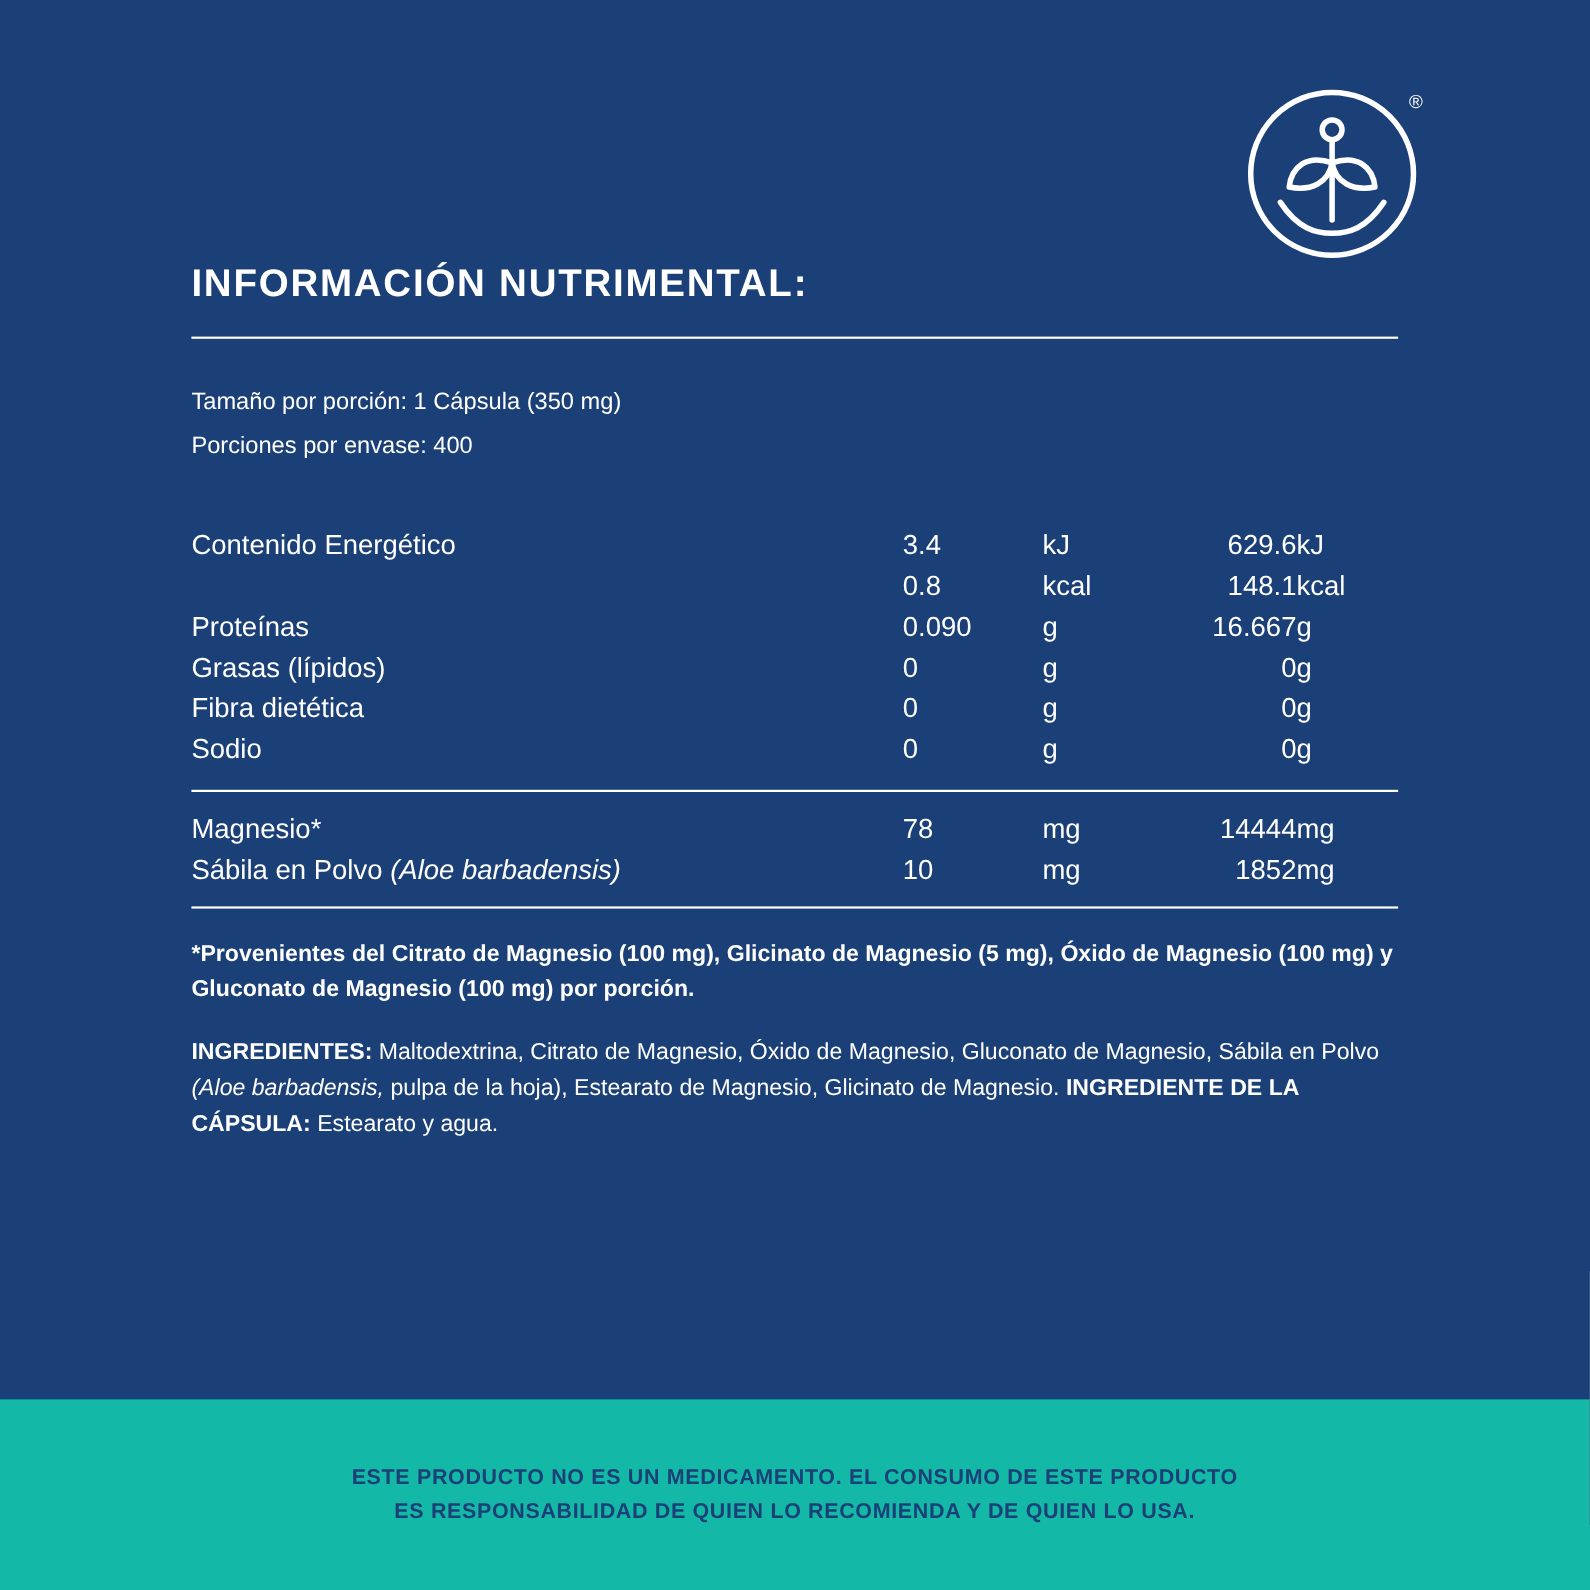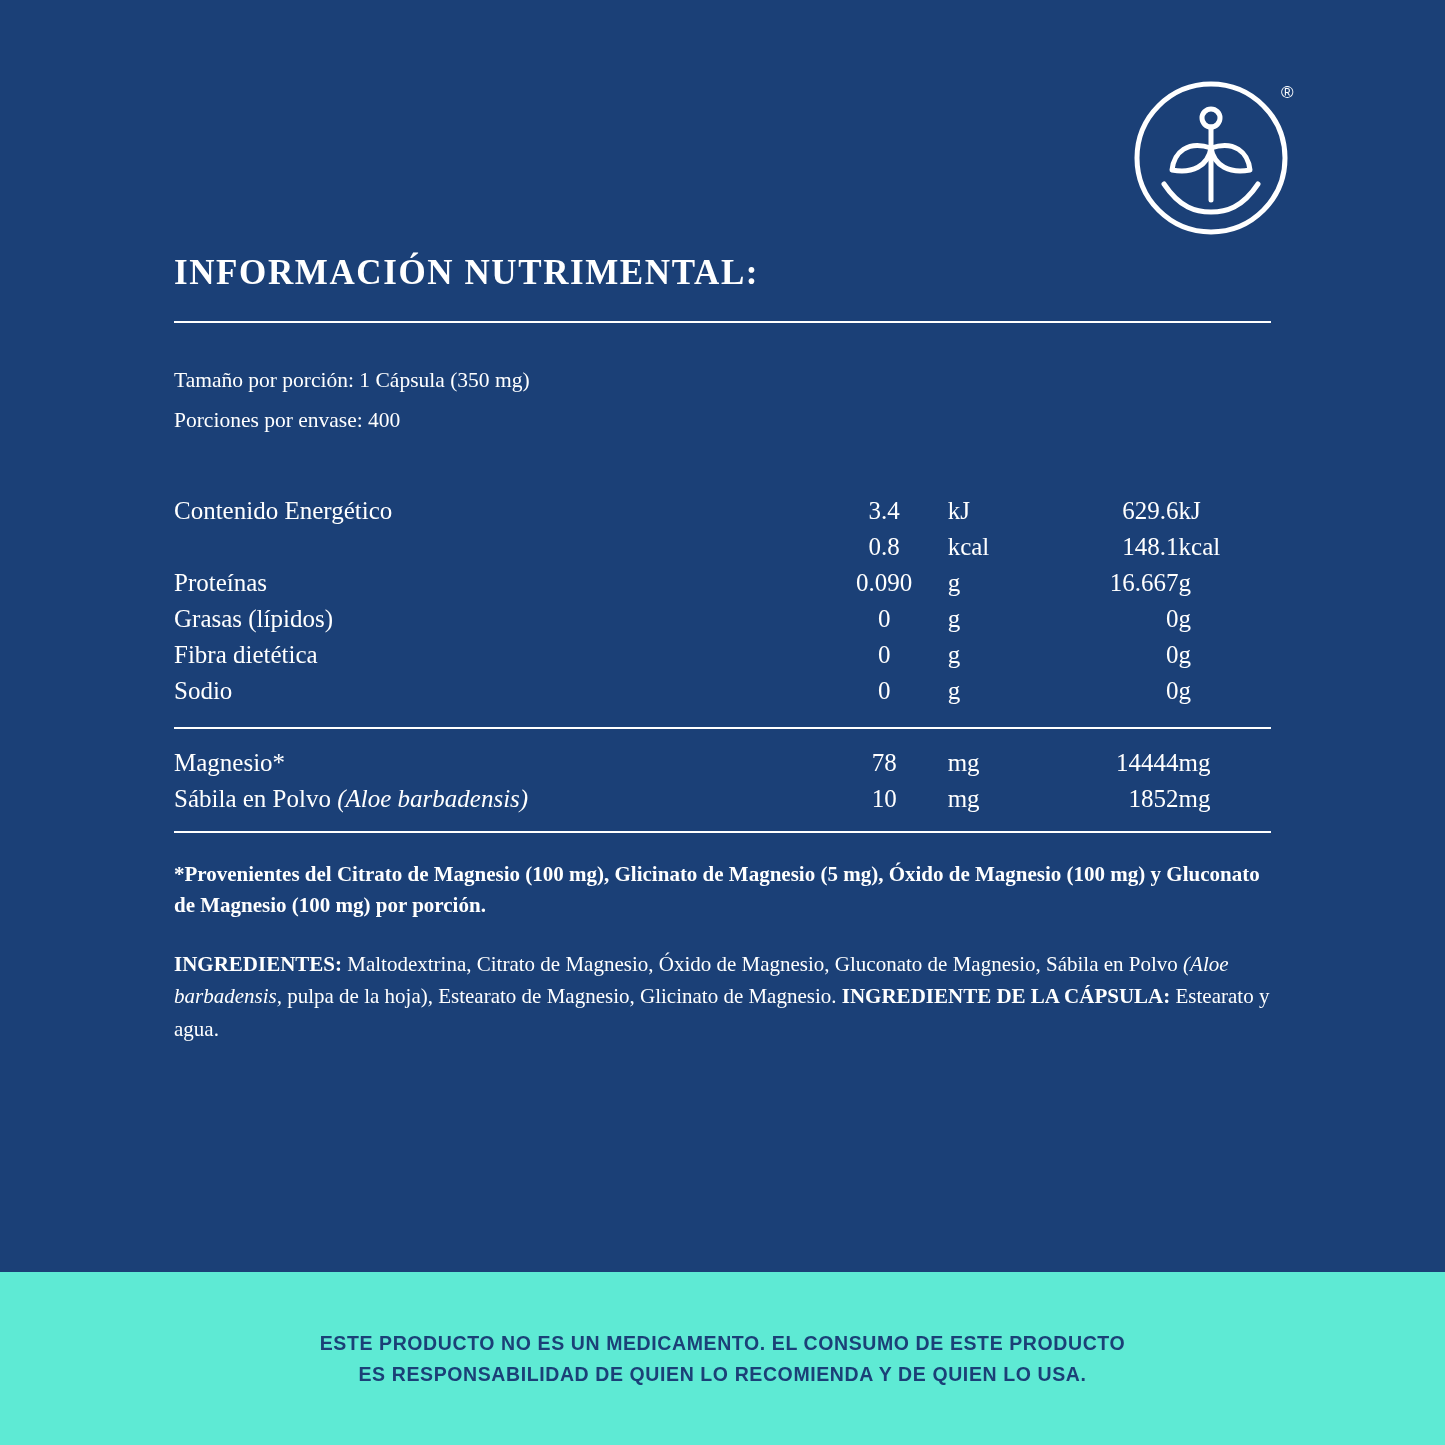--- a/index.html
+++ b/index.html
@@ -22,21 +22,21 @@
     flex-direction: column;
   }
   .panel {
     position: relative;
     flex: 0 0 1272px;
     height: 1272px;
     background: #1b4077;
   }
   .footer {
     flex: 1 1 auto;
-    background: #5eead4;
+    background: #14b8a6;
     display: flex;
     align-items: center;
     justify-content: center;
     text-align: center;
   }
   .footer-text {
     color: #1b4077;
     font-size: 19.5px;
     font-weight: bold;
     letter-spacing: 0.6px;
@@ -59,22 +59,21 @@
     color: #ffffff;
     font-size: 17px;
     line-height: 1;
   }
 
   
   .content {
     position: absolute;
     left: 174px;
     right: 174px;
-    top: 253px;
-    font-family: Liberation Serif, serif;
+    top: 238px;
   }
   h1.title {
     margin: 0;
     color: #ffffff;
     font-size: 35px;
     font-weight: bold;
     letter-spacing: 1.6px;
   }
   .rule {
     height: 2px;
@@ -94,21 +93,21 @@
     border-collapse: collapse;
     margin-top: 52px;
     color: #ffffff;
     font-size: 25px;
   }
   table.nutri td {
     padding: 4px 0;
     vertical-align: baseline;
   }
   td.label { text-align: left; width: 56%; }
-  td.v1 { text-align: center; width: 11%; white-space: nowrap; }
+  td.v1 { text-align: left; width: 11%; white-space: nowrap; }
   td.u1 { text-align: left; width: 8%; padding-left: 10px; white-space: nowrap; }
   td.v2 { text-align: right; width: 12%; white-space: nowrap; }
   td.u2 { text-align: left; width: 8%; padding-left: 10px; white-space: nowrap; }
 
   .sep {
     height: 2px;
     background: #ffffff;
     margin: 18px 0 14px 0;
   }
   .sep.bottom { margin: 14px 0 0 0; }

